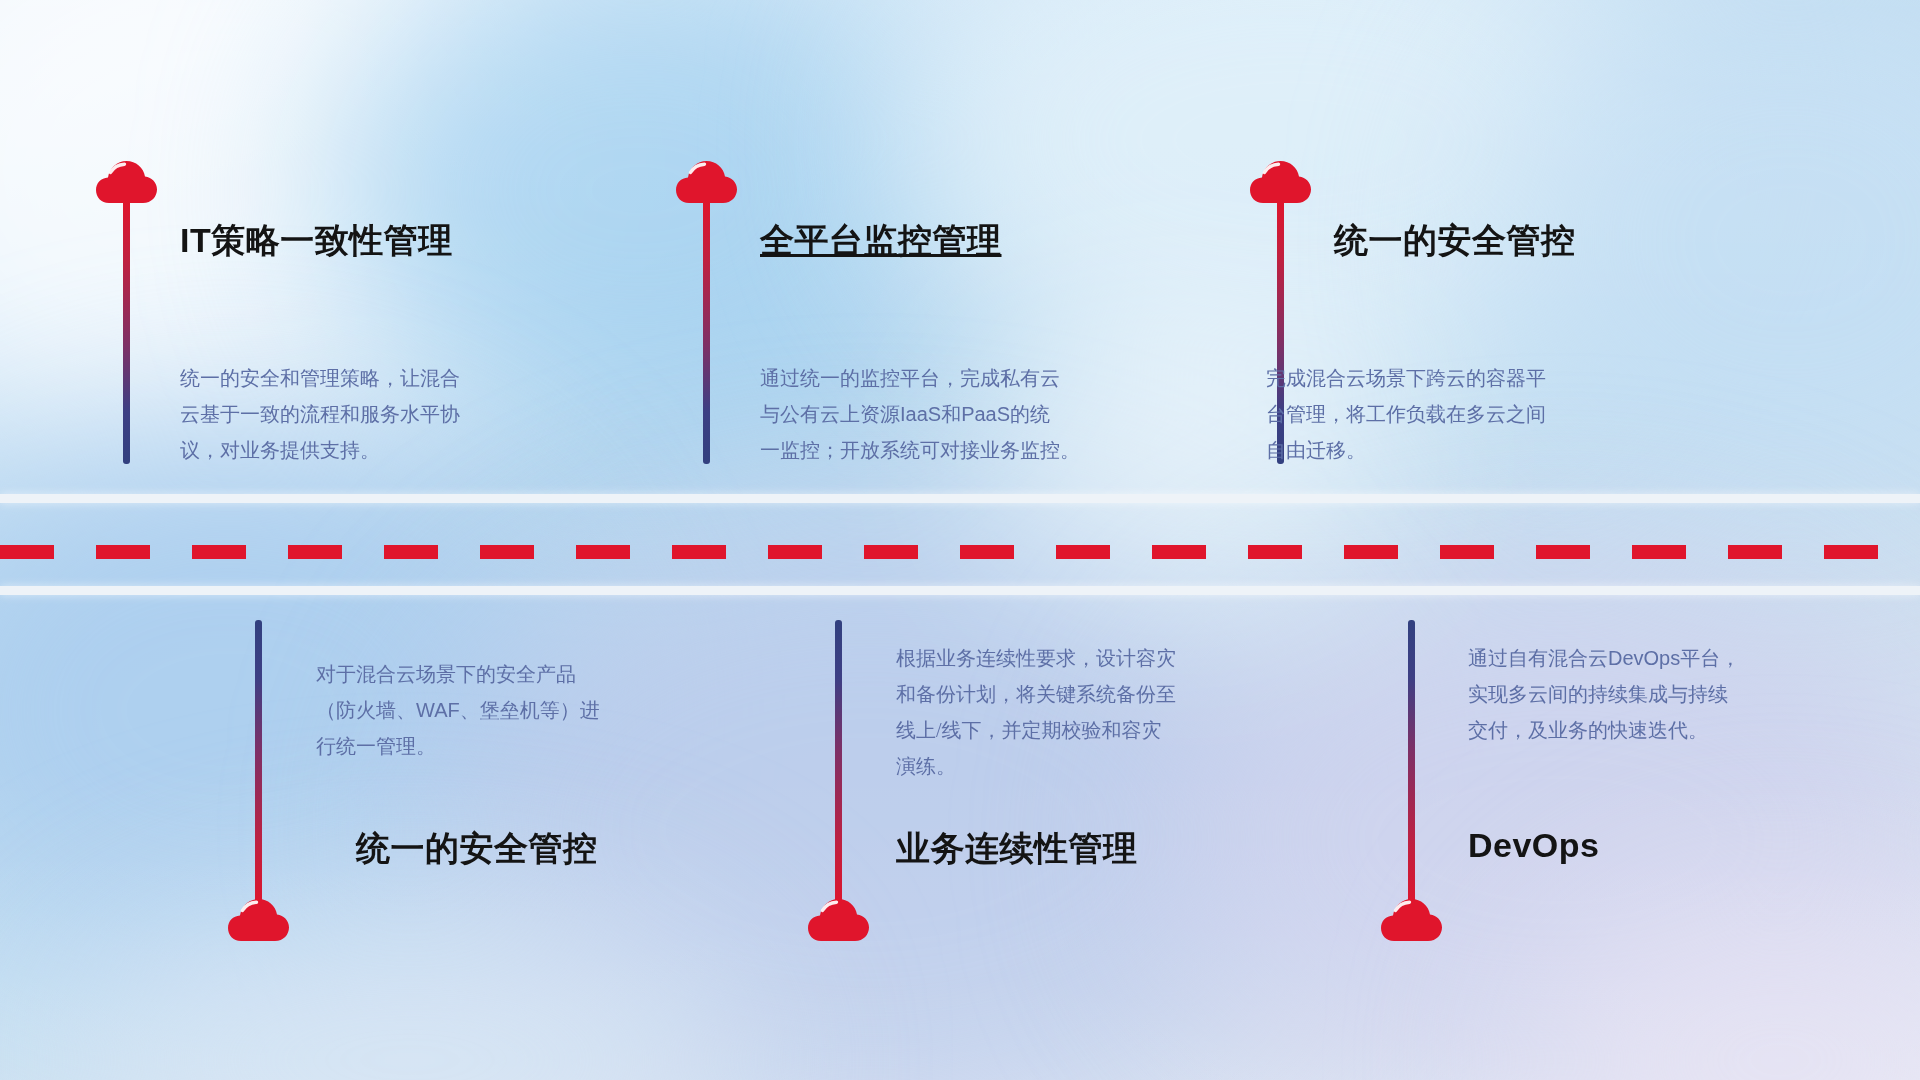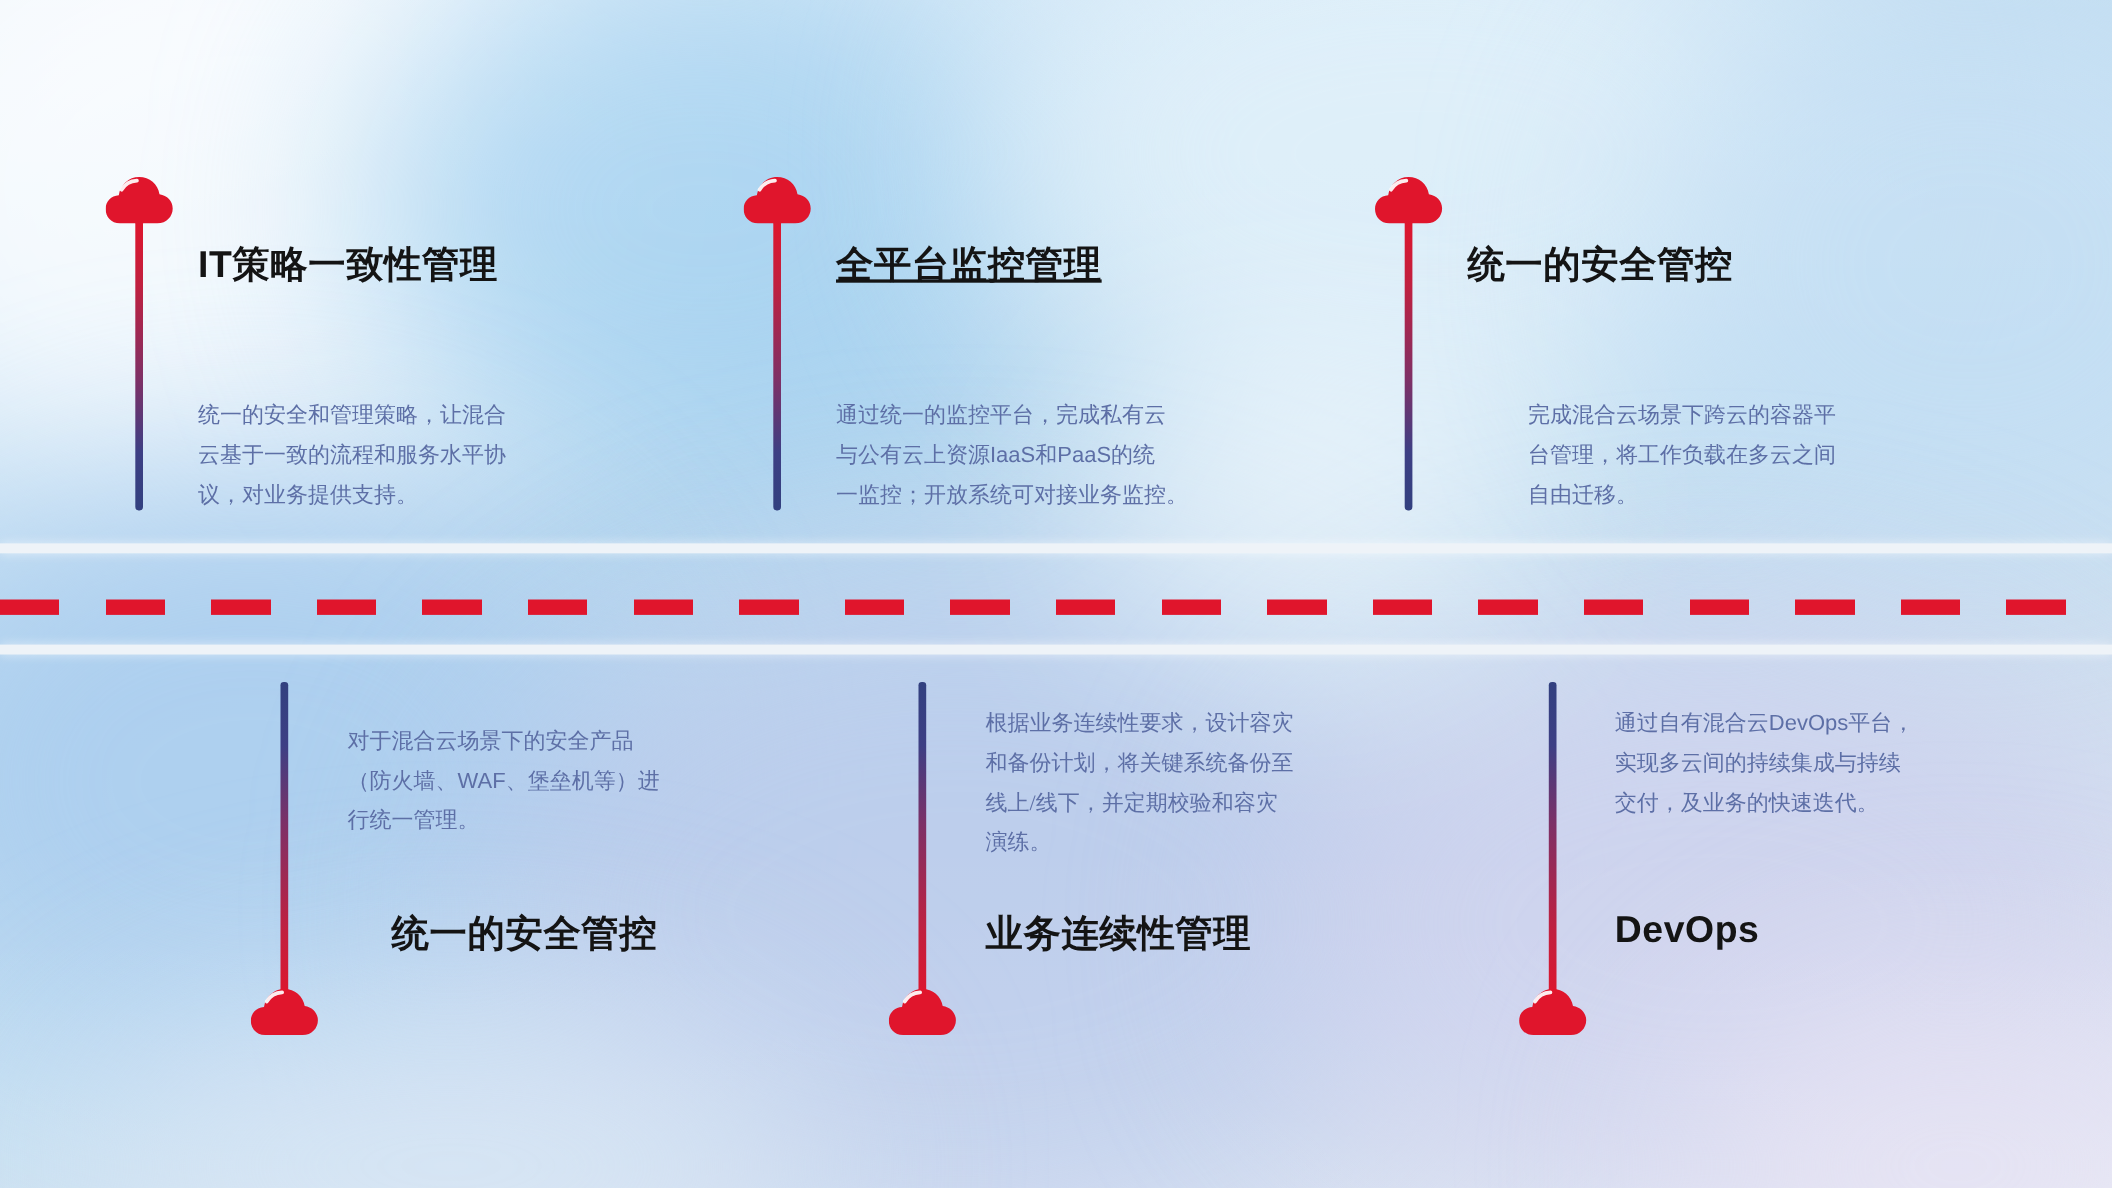--- a/index.html
+++ b/index.html
@@ -122,21 +122,21 @@
 
   <div class="col">
     <div class="cloud" style="left:1250px;top:160px;">
       <svg viewBox="0 0 62 44" xmlns="http://www.w3.org/2000/svg">
         <path d="M13 43 C5 43 0 37 0 30 C0 23 5 18 12 17.5 C13.5 8 21 1 30.5 1 C40 1 47.5 7.5 49 16.5 C56 17.5 61 22.8 61 29.5 C61 36.6 55.5 43 47 43 Z" fill="#e0152c"></path>
         <path d="M14.5 12.5 C17.5 7.5 22.5 4.5 28.5 4.2" stroke="#ffffff" stroke-width="3.4" stroke-linecap="round" fill="none" opacity="0.92"></path>
       </svg>
     </div>
     <div class="stem down" style="left:1277px;top:200px;height:264px;"></div>
     <div class="heading" style="left:1334px;top:218px;">统一的安全管控</div>
-    <div class="body" style="left:1389px;top:360px;">完成混合云场景下跨云的容器平
+    <div class="body" style="left:1266px;top:360px;">完成混合云场景下跨云的容器平
 台管理，将工作负载在多云之间
 自由迁移。</div>
   </div>
 
   <div class="col">
     <div class="stem up" style="left:255px;top:620px;height:290px;"></div>
     <div class="body" style="left:316px;top:656px;">对于混合云场景下的安全产品
 （防火墙、WAF、堡垒机等）进
 行统一管理。</div>
     <div class="heading" style="left:316px;top:826px;margin-left:40px;">统一的安全管控</div>

